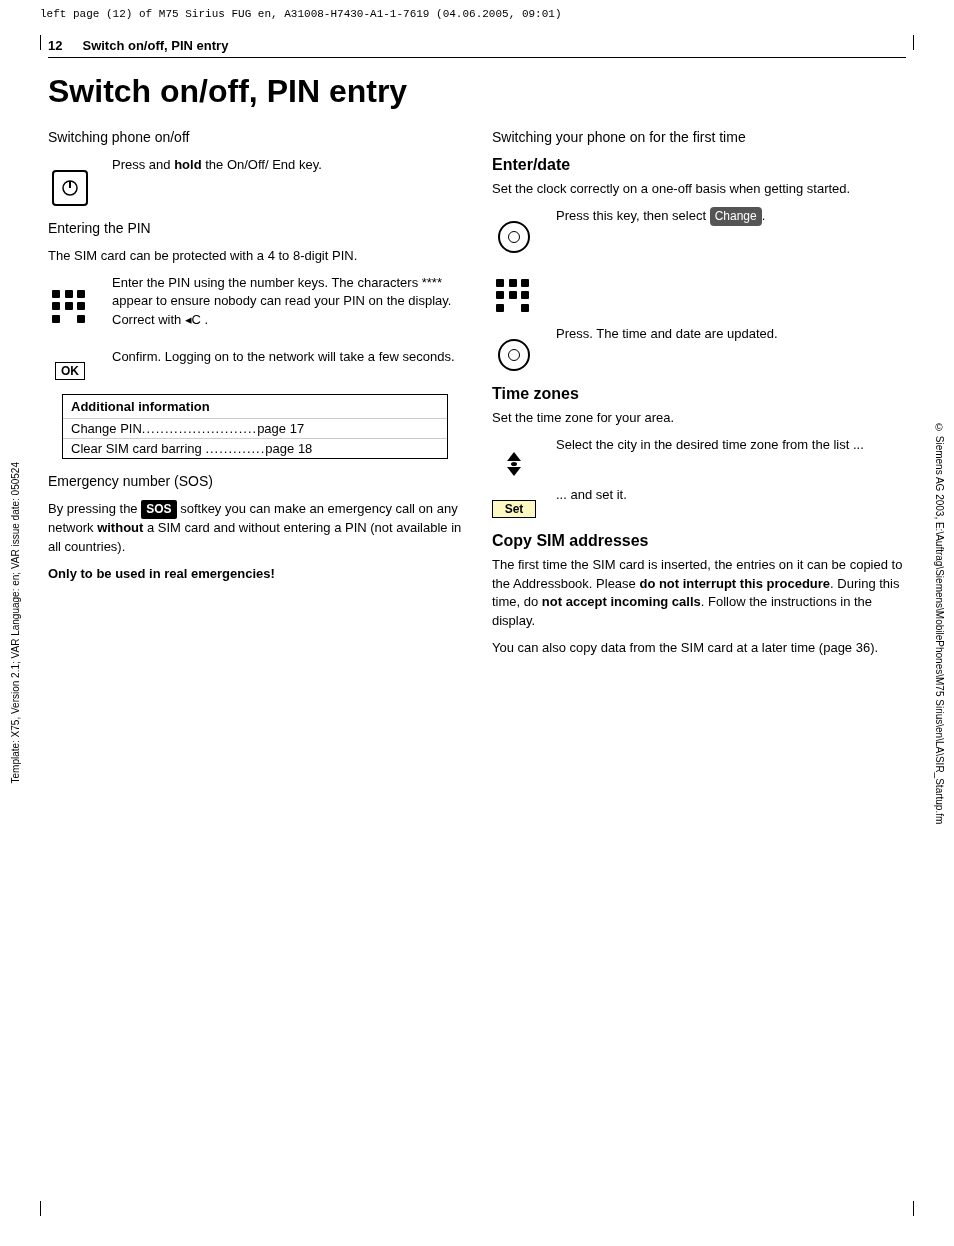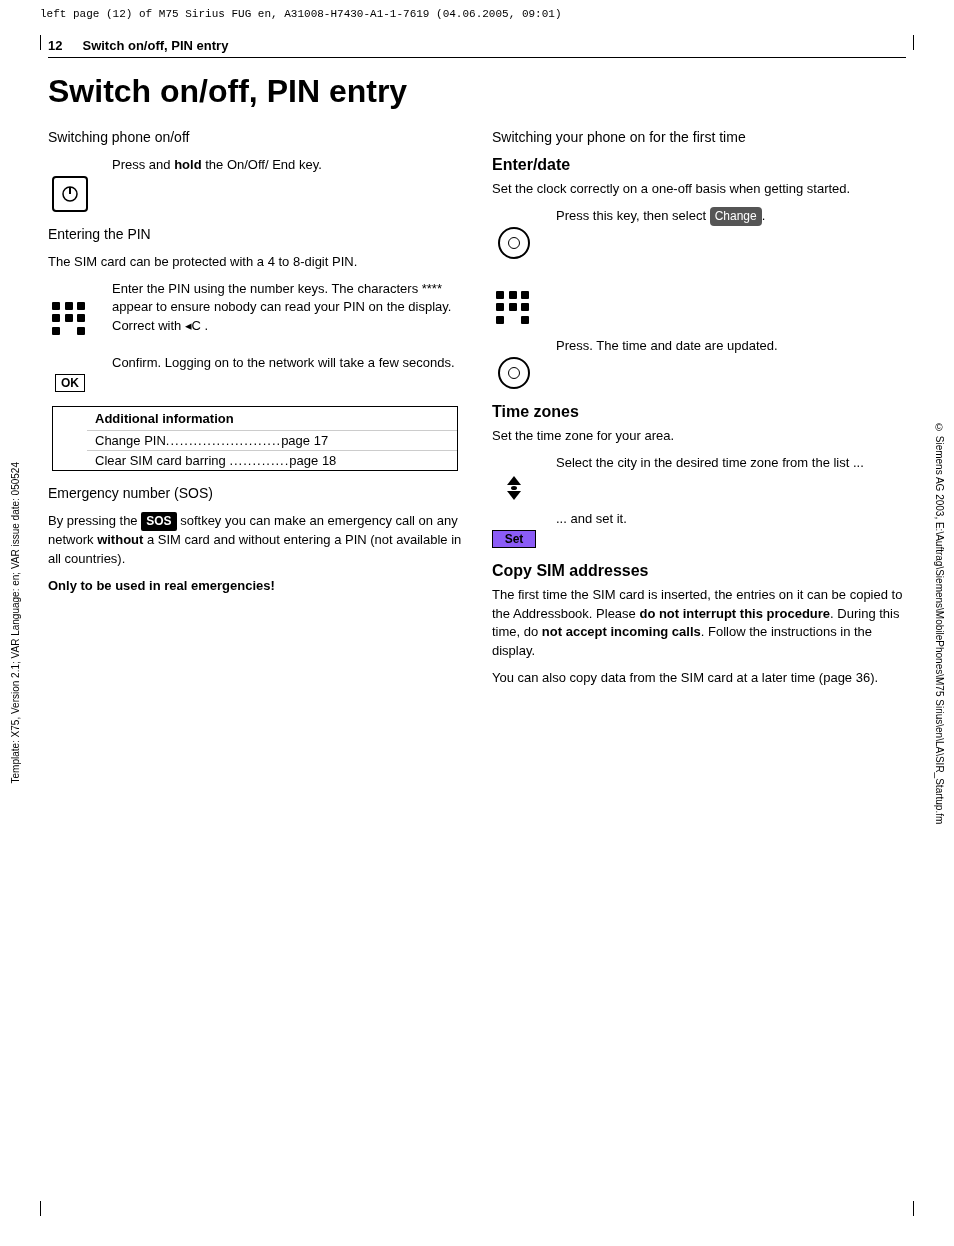--- a/index.html
+++ b/index.html
@@ -162,21 +162,21 @@
       align-items: flex-start;
       gap: 20px;
       margin-bottom: 10px;
     }
     .icon-box {
       flex-shrink: 0;
       width: 44px;
       display: flex;
       align-items: flex-start;
       justify-content: center;
-      margin-top: 20px;
+      margin-top: 14px;
       text-align: center;
     }
 
     
     .onoff-icon {
       width: 36px;
       height: 36px;
       border: 2px solid #000;
       border-radius: 4px;
       display: flex;
@@ -206,23 +206,22 @@
       border: 1.5px solid #000;
       padding: 1px 5px;
       font-size: 12px;
       font-weight: bold;
       background: #fff;
     }
 
     
     .info-box {
       border: 1.5px solid #000;
-      margin: 14px 4px;
+      margin: 14px 14px;
       font-size: 13px;
-      padding-left: 34px;
     }
     .info-box-header {
       font-weight: bold;
       padding: 4px 8px;
       font-size: 13px;
     }
     .info-box-row {
       padding: 2px 8px;
       border-top: 1px solid #ccc;
     }
@@ -254,21 +253,21 @@
       border-radius: 4px;
     }
 
     
     .set-badge {
       display: inline-block;
       border: 1.5px solid #000;
       font-size: 12px;
       font-weight: bold;
       padding: 1px 12px;
-      background: #8b5cf6;
+      background: #fef9c3;
     }
     .nav-icon-circle {
       width: 32px;
       height: 32px;
       border: 2px solid #000;
       border-radius: 50%;
       position: relative;
       display: flex;
       align-items: center;
       justify-content: center;

